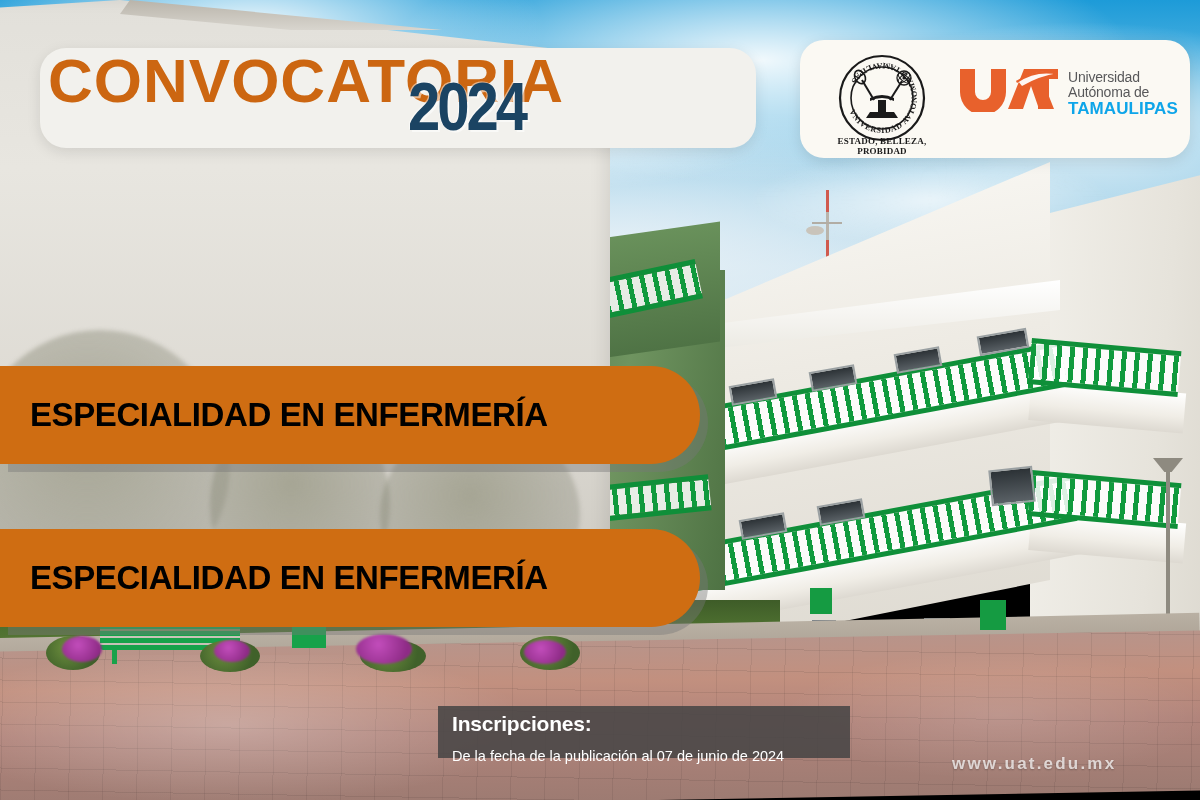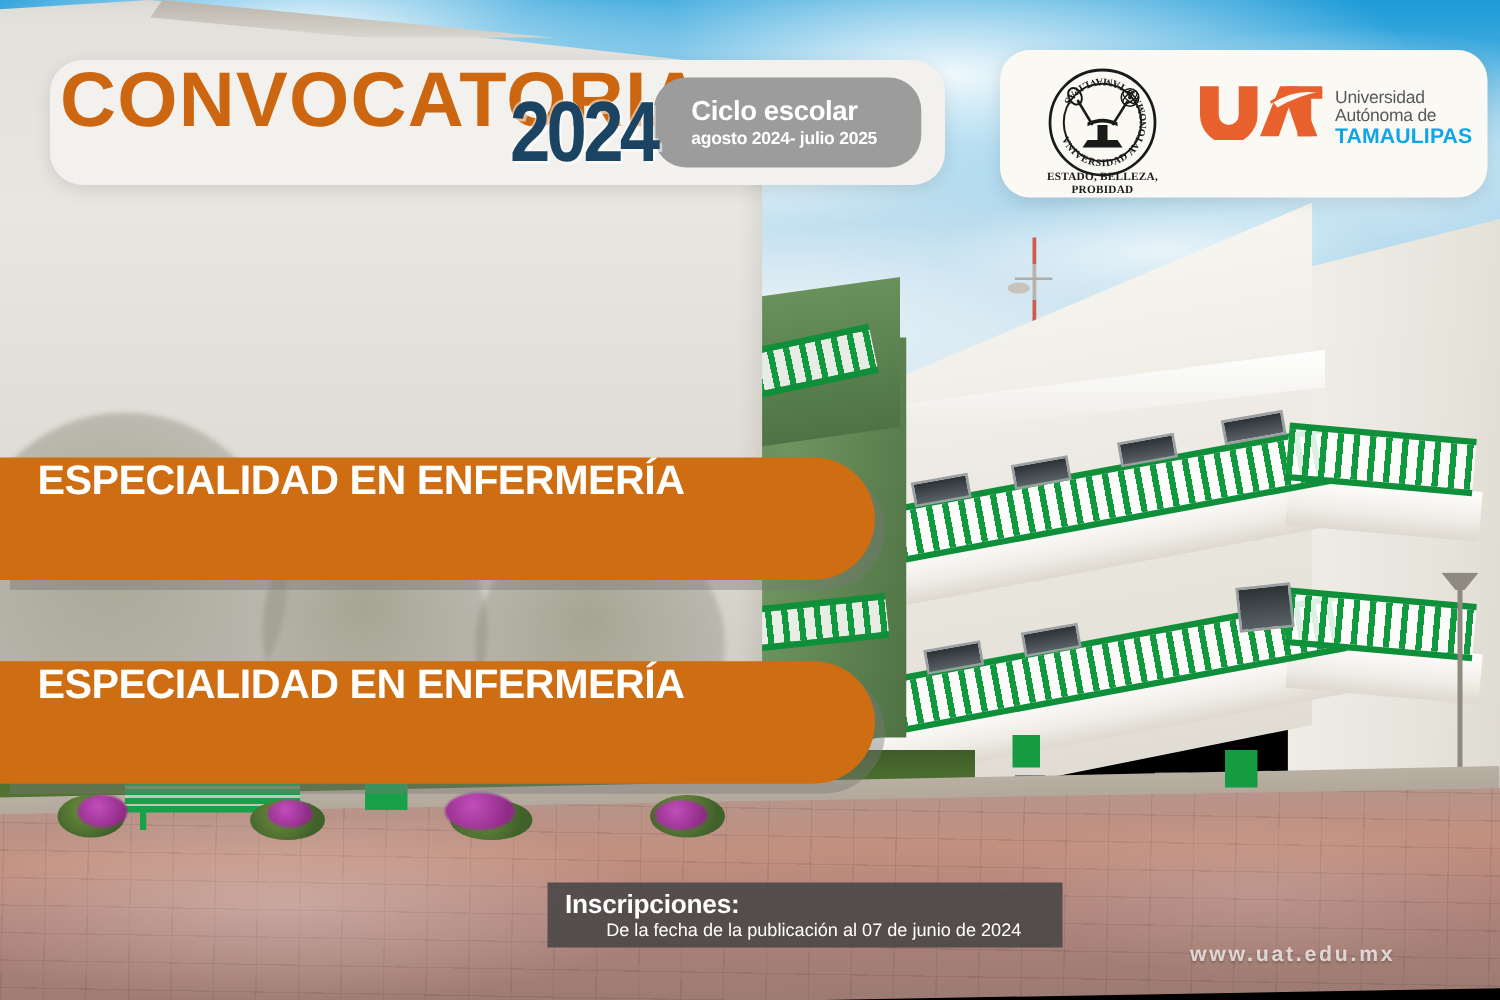--- a/index.html
+++ b/index.html
@@ -212,39 +212,39 @@
   }
   #uat-mark { position:absolute; left:958px; top:66px; width:100px; height:46px; }
   #uat-words { position:absolute; left:1068px; top:70px; line-height:1.08; }
   #uat-l1, #uat-l2 { font-size:14px; color:#58585a; letter-spacing:-.2px; }
   #uat-l3 { font-size:17px; font-weight:bold; color:#0ea5e9; letter-spacing:.1px; }
 
   
   .prog-banner {
     position:absolute; background:#cf6d12;
     border-top-right-radius:58px; border-bottom-right-radius:58px;
-    display:flex; flex-direction:column; justify-content:space-between;
-    padding-left:30px; color:#ffffff;
+    display:flex; flex-direction:column; justify-content:center;
+    padding-left:30px; color:#000000;
     box-shadow:8px 8px 0 rgba(120,120,120,.42);
   }
   #banner-1 { left:0px; top:366px; width:700px; height:98px; }
   #banner-2 { left:0px; top:529px; width:700px; height:98px; }
   .prog-line {
     font-size:33px; font-weight:bold; line-height:1.12;
     letter-spacing:-.4px; white-space:nowrap;
   }
 
   
   #inscripciones-box {
     position:absolute; left:438px; top:706px; width:412px; height:52px;
     background:rgba(72,69,69,.88);
     padding:6px 0 0 14px; color:#ffffff;
   }
   #insc-title { font-size:21px; font-weight:bold; line-height:1.1; letter-spacing:-.2px; }
-  #insc-text  { font-size:14.5px; line-height:1.3; margin-top:1px;text-align:center; }
+  #insc-text  { font-size:14.5px; line-height:1.3; margin-top:12px; }
 
   
   #site-url {
     position:absolute; left:952px; top:754px;
     font-size:17px; font-weight:bold; letter-spacing:2.2px;
     color:rgba(255,255,255,.72);
     text-shadow:0 1px 2px rgba(0,0,0,.25);
   }
 </style>
 </head>
@@ -326,24 +326,20 @@
     <div class="flower" style="left:356px;top:634px;width:56px;height:30px;"></div>
     <div class="flower" style="left:524px;top:640px;width:42px;height:24px;"></div>
     <div style="position:absolute;left:980px;top:600px;width:26px;height:30px;background:#159b42;"></div>
     <div style="position:absolute;left:810px;top:588px;width:22px;height:26px;background:#159b42;"></div>
   </div>
 
   <div class="hdr-panel" id="panel-convocatoria"></div>
 
   <div id="convocatoria-word">CONVOCATORIA</div>
 
-  <div id="ciclo-pill">
-    <div id="ciclo-title">Ciclo escolar</div>
-    <div id="ciclo-sub">agosto 2024- julio 2025</div>
-  </div>
 
   <div id="year-badge">2024</div>
 
   <div class="hdr-panel" id="panel-logo"></div>
 
   <svg id="uat-seal" viewBox="0 0 120 102">
     <circle cx="60" cy="50" r="42" fill="none" stroke="#1a1a1a" stroke-width="2.2"></circle>
     <circle cx="60" cy="50" r="31" fill="none" stroke="#1a1a1a" stroke-width="1.6"></circle>
 
     <path d="M44 70 L76 70 L72 64 L48 64 Z" fill="#1a1a1a"></path>

